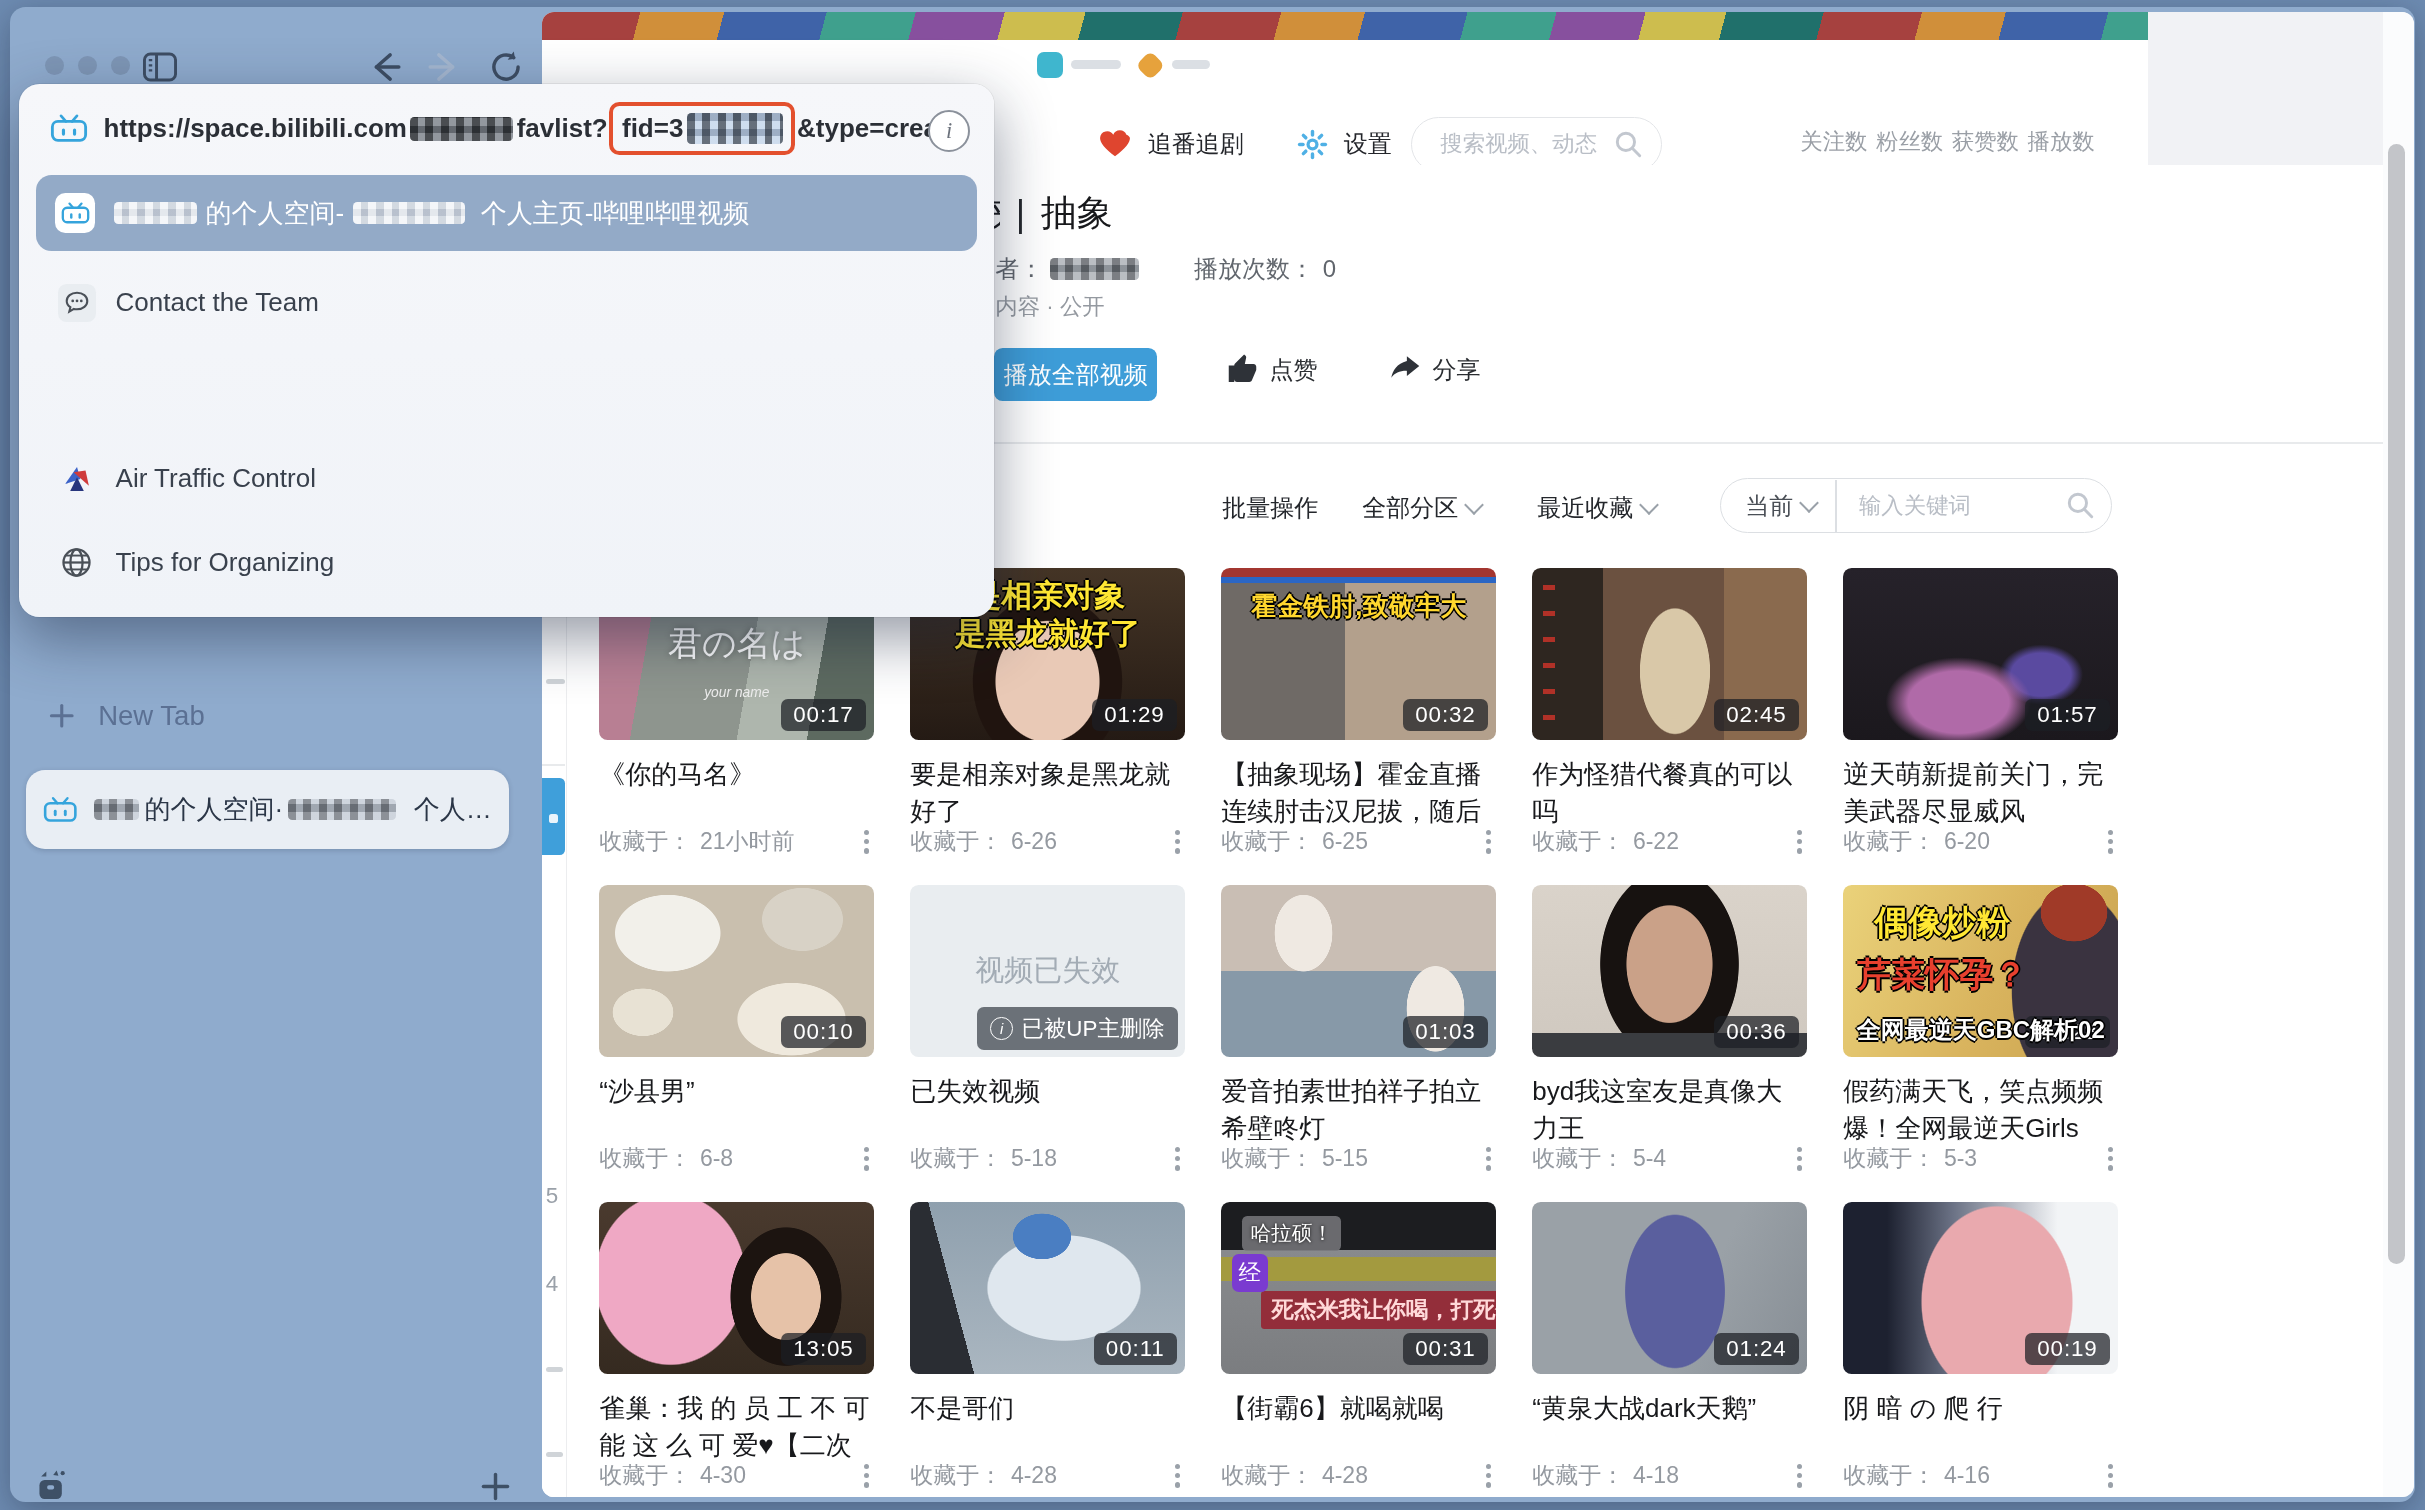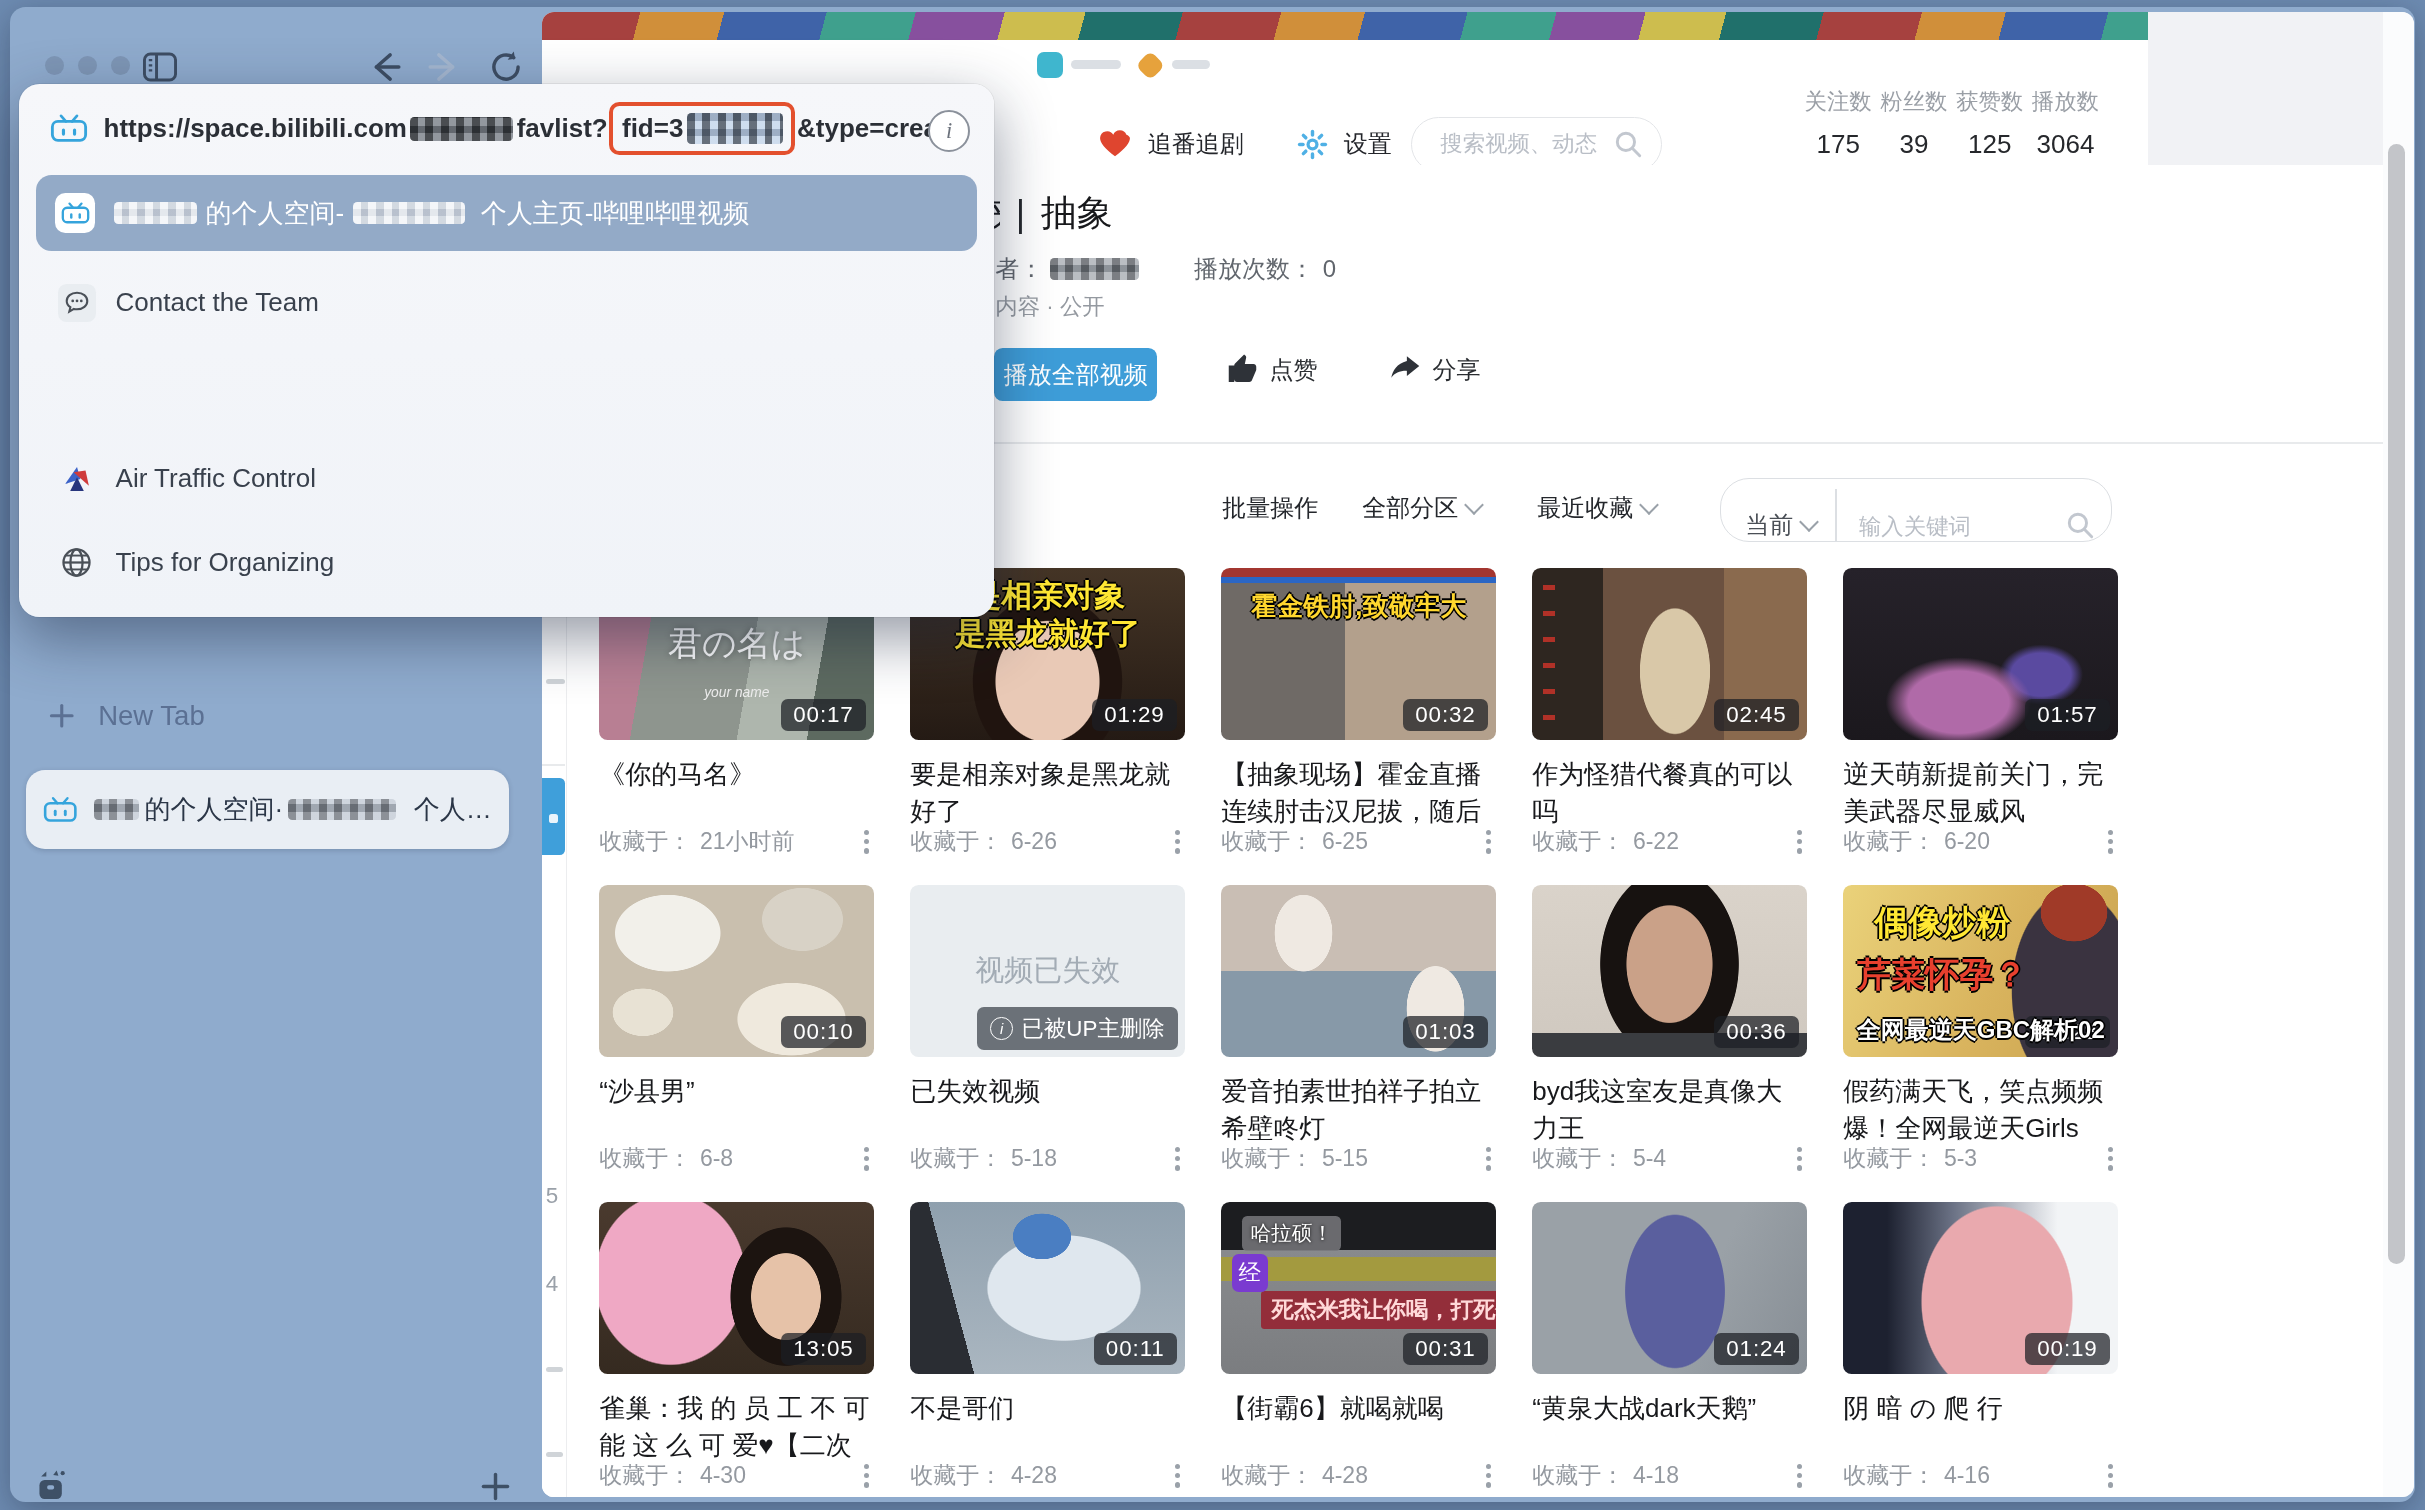--- a/index.html
+++ b/index.html
@@ -38,21 +38,21 @@
   #hdr-nav .navtxt{font-size:24px;color:#24262b;}
   .heart{color:#df452f;width:33px;height:29px;}
   .gearic{width:31px;height:31px;}
   #hdr-search{position:absolute;left:869px;top:77px;width:251px;height:55px;border:1.7px solid #e3e5e8;
     border-radius:29px;background:#fff;display:flex;align-items:center;padding:0 17px 0 26px;box-sizing:border-box;gap:8.6px;}
   #hdr-search input{border:none;outline:none;flex:1;font-size:22.4px;color:#3a3f45;background:transparent;
     font-family:inherit;min-width:0;}
   #hdr-search input::placeholder{color:#b9bec6;}
   .mag{width:31px;height:31px;color:#c2c7cf;flex:none;}
   #stats-row{position:absolute;left:1258px;top:46px;width:303px;display:flex;}
-  .statcol{width:76px;text-align:center;}
+  .statcol{width:76px;text-align:left;margin-top:40px;}
   .statcol .sl{font-size:22.4px;color:#9a9fa6;}
   .statcol .sv{font-size:26px;color:#26282c;margin-top:12px;}
 
   #main-card{position:absolute;left:0;top:153px;width:1841px;height:1332px;background:#fff;}
 
   
   #lnav{position:absolute;left:0;top:0;width:24px;height:1332px;background:#fff;border-right:1.7px solid #ecedef;}
   #lnav .sel{position:absolute;left:0;top:613px;width:22.4px;height:77px;background:#3f9fda;border-radius:0 5.2px 5.2px 0;}
   #lnav .dotw{position:absolute;left:6.9px;top:649px;width:8.6px;height:8.6px;border-radius:2.6px;background:#eaf4fb;}
   .lnav-dash{position:absolute;left:3.4px;height:5.2px;border-radius:2.6px;background:#d0d4d8;}
@@ -68,22 +68,22 @@
   #play-all{position:absolute;left:452px;top:183px;width:163px;height:53px;border-radius:8.6px;background:#3e9dd8;
     color:#fff;font-size:24px;display:flex;align-items:center;justify-content:center;}
   .hact{position:absolute;top:188px;display:flex;align-items:center;gap:10.3px;font-size:24px;color:#2a2d31;}
   .hact svg{width:33px;height:33px;color:#2e3238;}
   #hdivider{position:absolute;left:0;top:277px;width:1841px;height:1.7px;background:#e8eaec;}
 
   
   .filt{position:absolute;top:327px;display:flex;align-items:center;gap:8.6px;font-size:24px;color:#24272c;}
   .chev{width:12px;height:12px;border-right:2.6px solid #9aa1a9;border-bottom:2.6px solid #9aa1a9;
     transform:rotate(45deg);margin-top:-5.2px;}
-  #kw-pill{position:absolute;left:1178px;top:313px;width:392px;height:64px;border:1.7px solid #dcdfe3;border-radius:29px;
-    display:flex;align-items:flex-end;box-sizing:border-box;background:#fff;}
+  #kw-pill{position:absolute;left:1178px;top:313px;width:392px;height:55px;border:1.7px solid #dcdfe3;border-radius:29px;
+    display:flex;align-items:center;box-sizing:border-box;background:#fff;}
   #kw-pill .scope{display:flex;align-items:center;gap:8.6px;font-size:24px;color:#4a4f56;padding:0 19px 0 24px;}
   #kw-pill .vsep{width:1.7px;height:52px;background:#dcdfe3;}
   #kw-pill input{border:none;outline:none;flex:1;font-size:22.4px;padding-left:22.4px;color:#3a3f45;background:transparent;font-family:inherit;min-width:0;}
   #kw-pill input::placeholder{color:#b9bec6;}
 
   
   #video-grid{position:absolute;left:57px;top:403px;display:grid;grid-template-columns:repeat(5,275px);
     grid-auto-rows:317px;column-gap:36px;}
   .vcard{position:relative;width:275px;}
   .thumb{position:relative;width:275px;height:172px;border-radius:8.6px;overflow:hidden;background:#ccc;}

